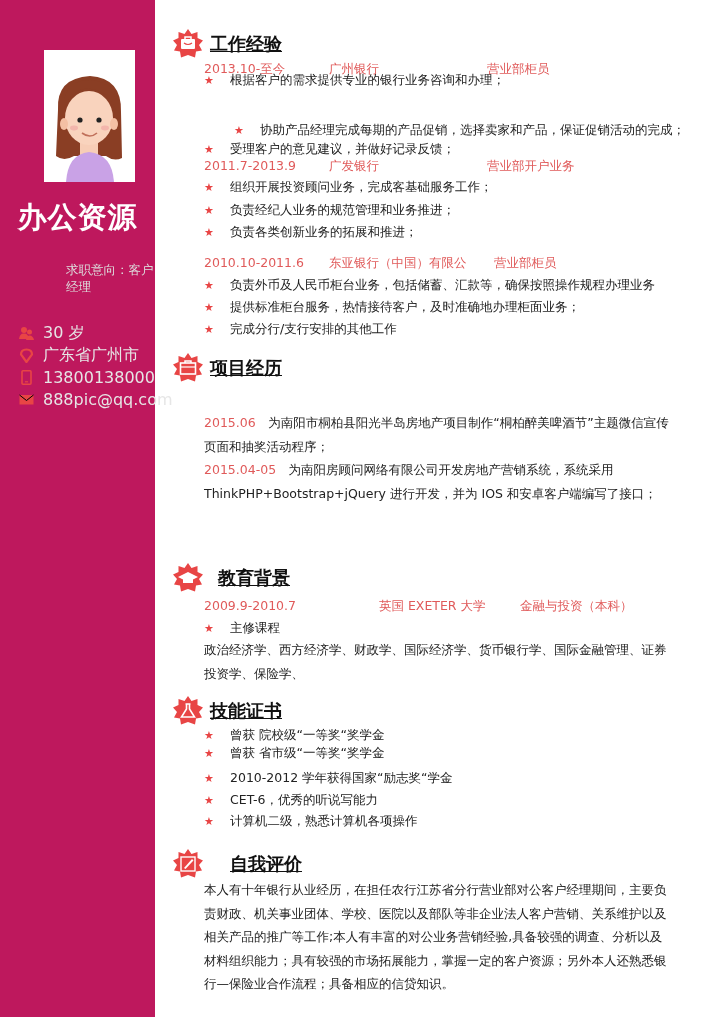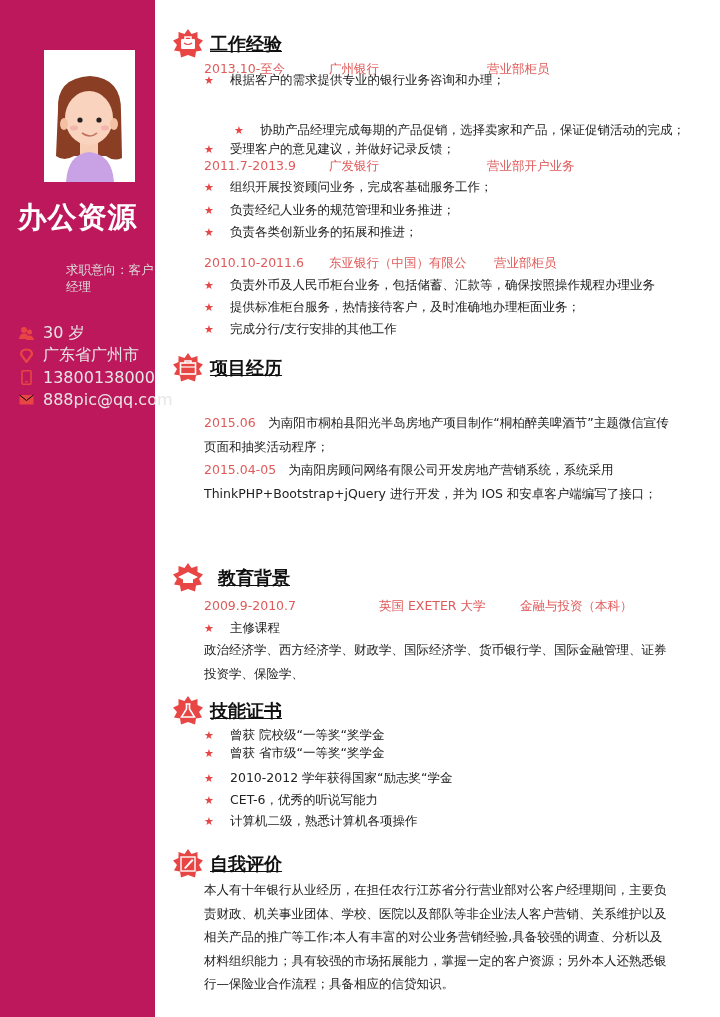--- a/index.html
+++ b/index.html
@@ -162,21 +162,21 @@
       <path d="M13.5 9 H18.5 M14.5 9 V14 L9.5 22 H22.5 L17.5 14 V9" stroke="#fff" stroke-width="1.6" fill="none"></path>
     </svg>
     <span class="title">技能证书</span>
   </div>
   <div class="bullet" style="top:724px;"><span class="star">★</span><span>曾获  院校级“一等奖“奖学金</span></div>
   <div class="bullet" style="top:742px;"><span class="star">★</span><span>曾获  省市级“一等奖“奖学金</span></div>
   <div class="bullet" style="top:767px;"><span class="star">★</span><span>2010-2012 学年获得国家“励志奖“学金</span></div>
   <div class="bullet" style="top:789px;"><span class="star">★</span><span>CET-6，优秀的听说写能力</span></div>
   <div class="bullet" style="top:810px;"><span class="star">★</span><span>计算机二级，熟悉计算机各项操作</span></div>
 
-  <div class="sec-head" style="top:848px;">
+  <div class="sec-head" style="top:848px;gap:20px;">
     <svg class="badge" viewBox="0 0 32 32">
       <polygon points="16,1 19.5,6 25.5,4 25.5,10 31,12.5 27,17 30,22.5 24,23.5 23,29.5 16,27 9,29.5 8,23.5 2,22.5 5,17 1,12.5 6.5,10 6.5,4 12.5,6" fill="#e84545"></polygon>
       <rect x="9" y="9" width="14" height="14" fill="none" stroke="#fff" stroke-width="1.4"></rect>
         <path d="M12 20 L20 11 L21.5 12.5 L13.5 21 Z" fill="#fff"></path>
     </svg>
     <span class="title">自我评价</span>
   </div>
   <div class="para" style="top:878px;">本人有十年银行从业经历，在担任农行江苏省分行营业部对公客户经理期间，主要负责财政、机关事业团体、学校、医院以及部队等非企业法人客户营销、关系维护以及相关产品的推广等工作;本人有丰富的对公业务营销经验,具备较强的调查、分析以及材料组织能力；具有较强的市场拓展能力，掌握一定的客户资源；另外本人还熟悉银行—保险业合作流程；具备相应的信贷知识。</div>
 </div>
 

